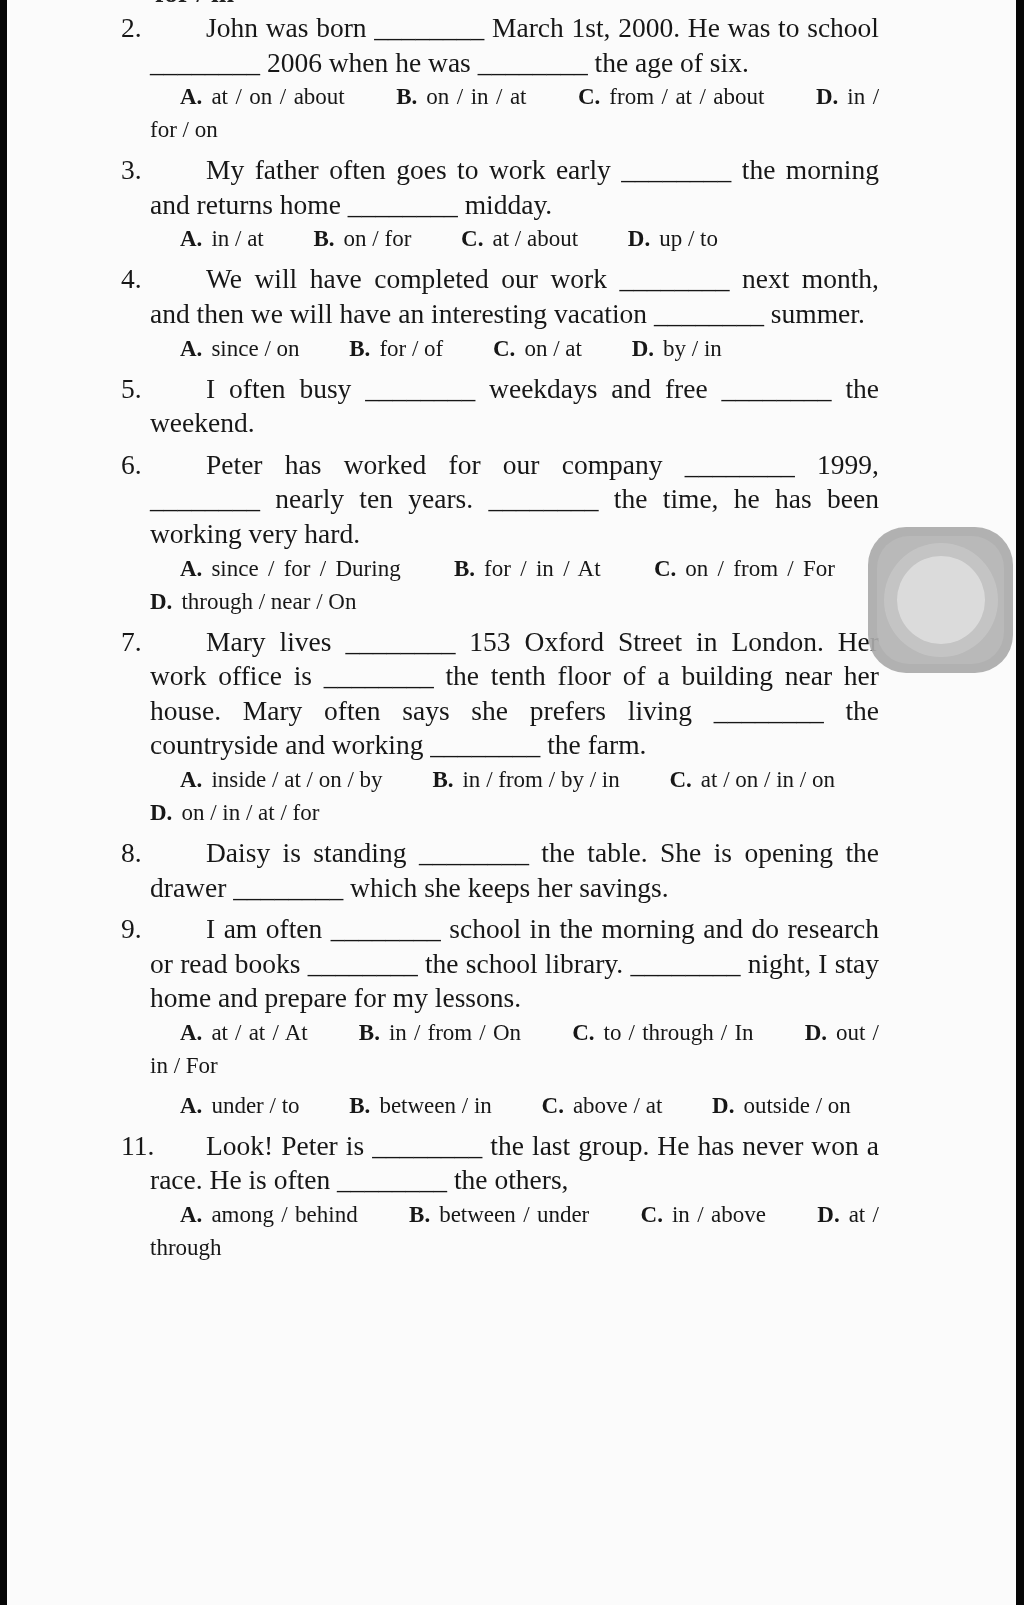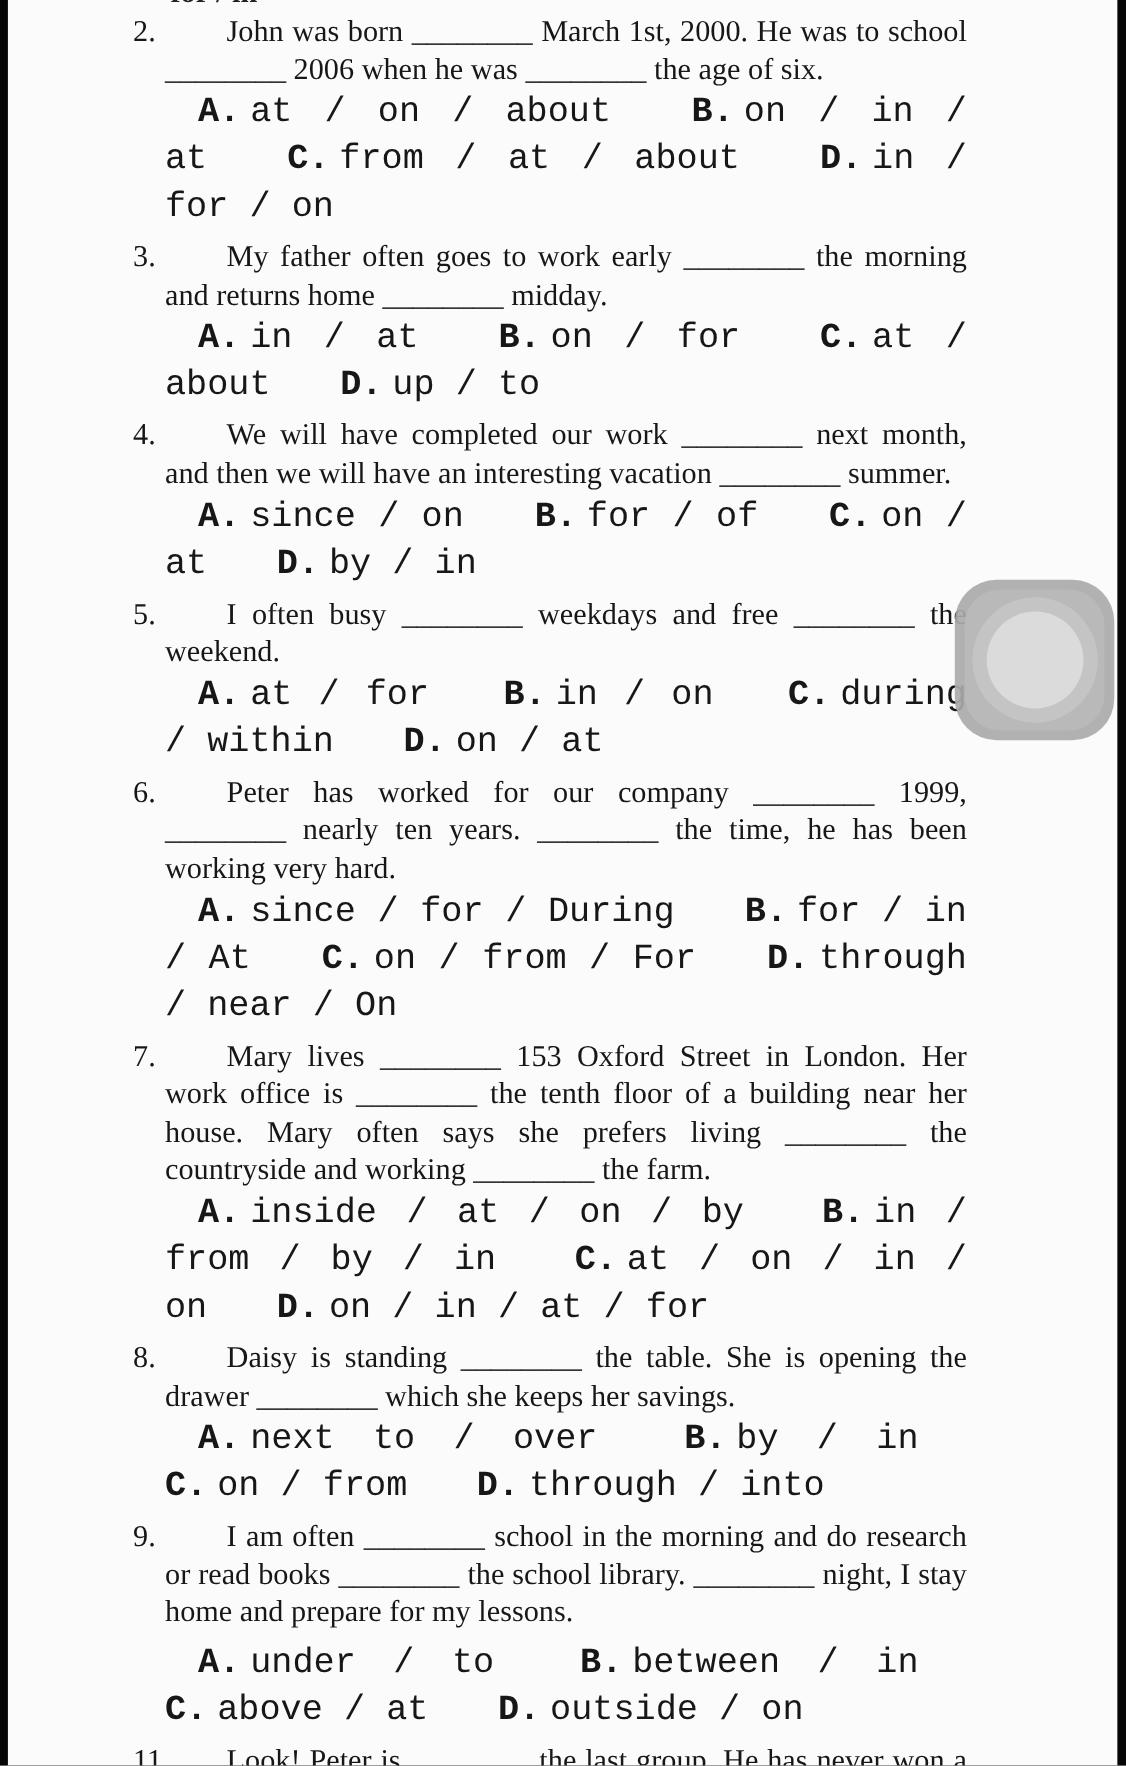--- a/index.html
+++ b/index.html
@@ -7,21 +7,21 @@
           font-family:"Liberation Serif","DejaVu Serif",serif;color:#171717;}
   .page{position:absolute;left:7px;top:0;width:1009px;height:1605px;background:#fbfbfb;}
   .top-fragment{position:absolute;left:148px;top:0;height:9px;overflow:hidden;
                 font-size:27.5px;font-weight:bold;color:#222;}
   .top-fragment span{display:block;line-height:30px;margin-top:-22px;}
   .content{position:absolute;left:143px;top:11px;width:729px;}
   .question{margin-bottom:7px;}
   .q-text{position:relative;text-align:justify;text-indent:56px;
           font-size:27.5px;line-height:34.6px;}
   .q-num{position:absolute;left:-29px;top:0;text-indent:0;}
-  .q-opts{text-align:justify;text-indent:30px;font-size:32px;line-height:43px;font-family:Liberation Mono, monospace;}
+  .q-opts{text-align:justify;text-indent:30px;font-size:23px;line-height:33px;}
   .opt{margin-right:44px;}
   .opt:last-child{margin-right:0;}
   .opt-label{font-weight:bold;margin-right:9px;}
   
   .at-btn{position:absolute;left:868px;top:527px;width:145px;height:146px;
           border-radius:38px;background:rgba(170,170,170,0.92);z-index:5;}
   .at-mid{position:absolute;left:9px;top:9px;right:9px;bottom:9px;border-radius:32px;
           background:rgba(255,255,255,0.10);}
   .at-ring{position:absolute;left:50%;top:50%;width:114px;height:114px;margin:-57px 0 0 -57px;
            border-radius:50%;background:rgba(255,255,255,0.17);}
@@ -80,26 +80,20 @@
           <span class="opt"><span class="opt-label">C.</span><span class="opt-text">on / at</span></span>
           <span class="opt"><span class="opt-label">D.</span><span class="opt-text">by / in</span></span>
         </div>
       </div>
 
       <div class="question">
         <div class="q-text">
           <span class="q-num">5.</span>
           <span>I often busy ________ weekdays and free ________ the weekend.</span>
         </div>
-        <div class="q-opts">
-          <span class="opt"><span class="opt-label">A.</span><span class="opt-text">at / for</span></span>
-          <span class="opt"><span class="opt-label">B.</span><span class="opt-text">in / on</span></span>
-          <span class="opt"><span class="opt-label">C.</span><span class="opt-text">during / within</span></span>
-          <span class="opt"><span class="opt-label">D.</span><span class="opt-text">on / at</span></span>
-        </div>
       </div>
 
       <div class="question">
         <div class="q-text">
           <span class="q-num">6.</span>
           <span>Peter has worked for our company ________ 1999, ________ nearly ten years. ________ the time, he has been working very hard.</span>
         </div>
         <div class="q-opts">
           <span class="opt"><span class="opt-label">A.</span><span class="opt-text">since / for / During</span></span>
           <span class="opt"><span class="opt-label">B.</span><span class="opt-text">for / in / At</span></span>
@@ -119,32 +113,32 @@
           <span class="opt"><span class="opt-label">C.</span><span class="opt-text">at / on / in / on</span></span>
           <span class="opt"><span class="opt-label">D.</span><span class="opt-text">on / in / at / for</span></span>
         </div>
       </div>
 
       <div class="question">
         <div class="q-text">
           <span class="q-num">8.</span>
           <span>Daisy is standing ________ the table. She is opening the drawer ________ which she keeps her savings.</span>
         </div>
-        <div class="q-opts">
-          <span class="opt"><span class="opt-label">A.</span><span class="opt-text">next to / over</span></span>
-          <span class="opt"><span class="opt-label">B.</span><span class="opt-text">by / in</span></span>
-          <span class="opt"><span class="opt-label">C.</span><span class="opt-text">on / from</span></span>
-          <span class="opt"><span class="opt-label">D.</span><span class="opt-text">through / into</span></span>
-        </div>
       </div>
 
       <div class="question">
         <div class="q-text">
           <span class="q-num">9.</span>
           <span>I am often ________ school in the morning and do research or read books ________ the school library. ________ night, I stay home and prepare for my lessons.</span>
+        </div>
+        <div class="q-opts">
+          <span class="opt"><span class="opt-label">A.</span><span class="opt-text">at / at / At</span></span>
+          <span class="opt"><span class="opt-label">B.</span><span class="opt-text">in / from / On</span></span>
+          <span class="opt"><span class="opt-label">C.</span><span class="opt-text">to / through / In</span></span>
+          <span class="opt"><span class="opt-label">D.</span><span class="opt-text">out / in / For</span></span>
         </div>
       </div>
 
       <div class="question">
         <div class="q-opts">
           <span class="opt"><span class="opt-label">A.</span><span class="opt-text">under / to</span></span>
           <span class="opt"><span class="opt-label">B.</span><span class="opt-text">between / in</span></span>
           <span class="opt"><span class="opt-label">C.</span><span class="opt-text">above / at</span></span>
           <span class="opt"><span class="opt-label">D.</span><span class="opt-text">outside / on</span></span>
         </div>

